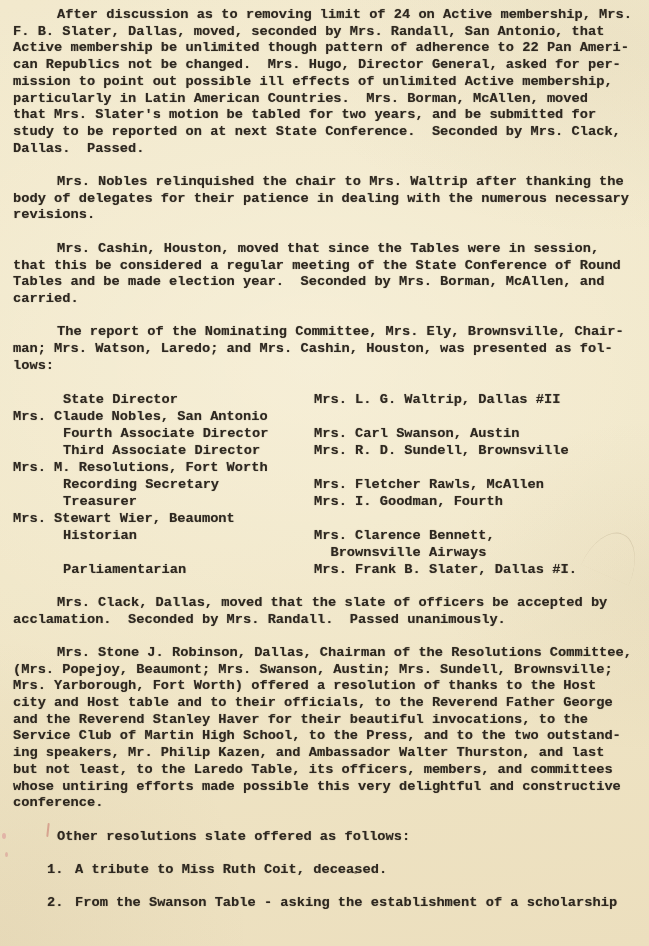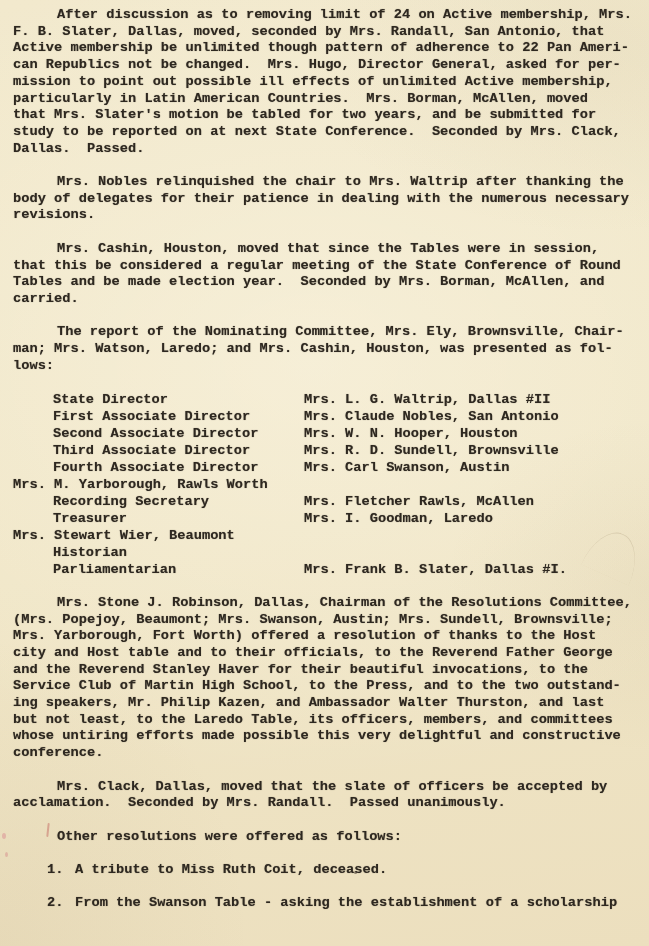--- a/index.html
+++ b/index.html
@@ -33,21 +33,21 @@
     margin: 0 0 16.7px 0;
   }
 
   .officers {
     margin: 0 0 16.7px 0;
     line-height: 17px;
   }
   .officer-row { display: flex; }
   .officer-office {
     flex: none;
-    margin-left: 40px;
+    margin-left: 50px;
     width: 251px;
     white-space: pre;
   }
   .officer-name { white-space: pre; text-align: center; }
 
   .list-item {
     display: flex;
     margin: 0 0 16.7px 0;
     white-space: pre;
   }
@@ -121,73 +121,70 @@
   <div class="para">The report of the Nominating Committee, Mrs. Ely, Brownsville, Chair-
 man; Mrs. Watson, Laredo; and Mrs. Cashin, Houston, was presented as fol-
 lows:</div>
 
   <div class="officers">
     <div class="officer-row">
       <span class="officer-office">State Director</span>
       <span class="officer-name">Mrs. L. G. Waltrip, Dallas #II</span>
     </div>
     <div class="officer-row">
-      <span class="officer-office">First Associate Director</span>
       <span class="officer-name">Mrs. Claude Nobles, San Antonio</span>
     </div>
     <div class="officer-row">
-      <span class="officer-office">Second Associate Director</span>
-      <span class="officer-name">Mrs. W. N. Hooper, Houston</span>
+      <span class="officer-office">Fourth Associate Director</span>
+      <span class="officer-name">Mrs. Carl Swanson, Austin</span>
     </div>
     <div class="officer-row">
       <span class="officer-office">Third Associate Director</span>
       <span class="officer-name">Mrs. R. D. Sundell, Brownsville</span>
     </div>
     <div class="officer-row">
-      <span class="officer-office">Fourth Associate Director</span>
-      <span class="officer-name">Mrs. Carl Swanson, Austin</span>
-    </div>
-    <div class="officer-row">
-      <span class="officer-name">Mrs. M. Yarborough, Rawls Worth</span>
+      <span class="officer-name">Mrs. M. Resolutions, Fort Worth</span>
     </div>
     <div class="officer-row">
       <span class="officer-office">Recording Secretary</span>
       <span class="officer-name">Mrs. Fletcher Rawls, McAllen</span>
     </div>
     <div class="officer-row">
       <span class="officer-office">Treasurer</span>
-      <span class="officer-name">Mrs. I. Goodman, Laredo</span>
+      <span class="officer-name">Mrs. I. Goodman, Fourth</span>
     </div>
     <div class="officer-row">
       <span class="officer-name">Mrs. Stewart Wier, Beaumont</span>
     </div>
     <div class="officer-row">
       <span class="officer-office">Historian</span>
+      <span class="officer-name">Mrs. Clarence Bennett,
+ Brownsville Airways</span>
     </div>
     <div class="officer-row">
       <span class="officer-office">Parliamentarian</span>
       <span class="officer-name">Mrs. Frank B. Slater, Dallas #I.</span>
     </div>
   </div>
+
+  <div class="para">Mrs. Clack, Dallas, moved that the slate of officers be accepted by
+acclamation.  Seconded by Mrs. Randall.  Passed unanimously.</div>
 
   <div class="para">Mrs. Stone J. Robinson, Dallas, Chairman of the Resolutions Committee,
 (Mrs. Popejoy, Beaumont; Mrs. Swanson, Austin; Mrs. Sundell, Brownsville;
 Mrs. Yarborough, Fort Worth) offered a resolution of thanks to the Host
 city and Host table and to their officials, to the Reverend Father George
 and the Reverend Stanley Haver for their beautiful invocations, to the
 Service Club of Martin High School, to the Press, and to the two outstand-
 ing speakers, Mr. Philip Kazen, and Ambassador Walter Thurston, and last
 but not least, to the Laredo Table, its officers, members, and committees
 whose untiring efforts made possible this very delightful and constructive
 conference.</div>
 
-  <div class="para">Mrs. Clack, Dallas, moved that the slate of officers be accepted by
-acclamation.  Seconded by Mrs. Randall.  Passed unanimously.</div>
-
-  <div class="para">Other resolutions were offered as follows:</div>
+  <div class="para">Other resolutions slate offered as follows:</div>
 
   <div class="list-item">
     <span class="li-num">1.</span>
     <span class="li-text">A tribute to Miss Ruth Coit, deceased.</span>
   </div>
 
   <div class="list-item">
     <span class="li-num">2.</span>
     <span class="li-text">From the Swanson Table - asking the establishment of a scholarship</span>
   </div>

